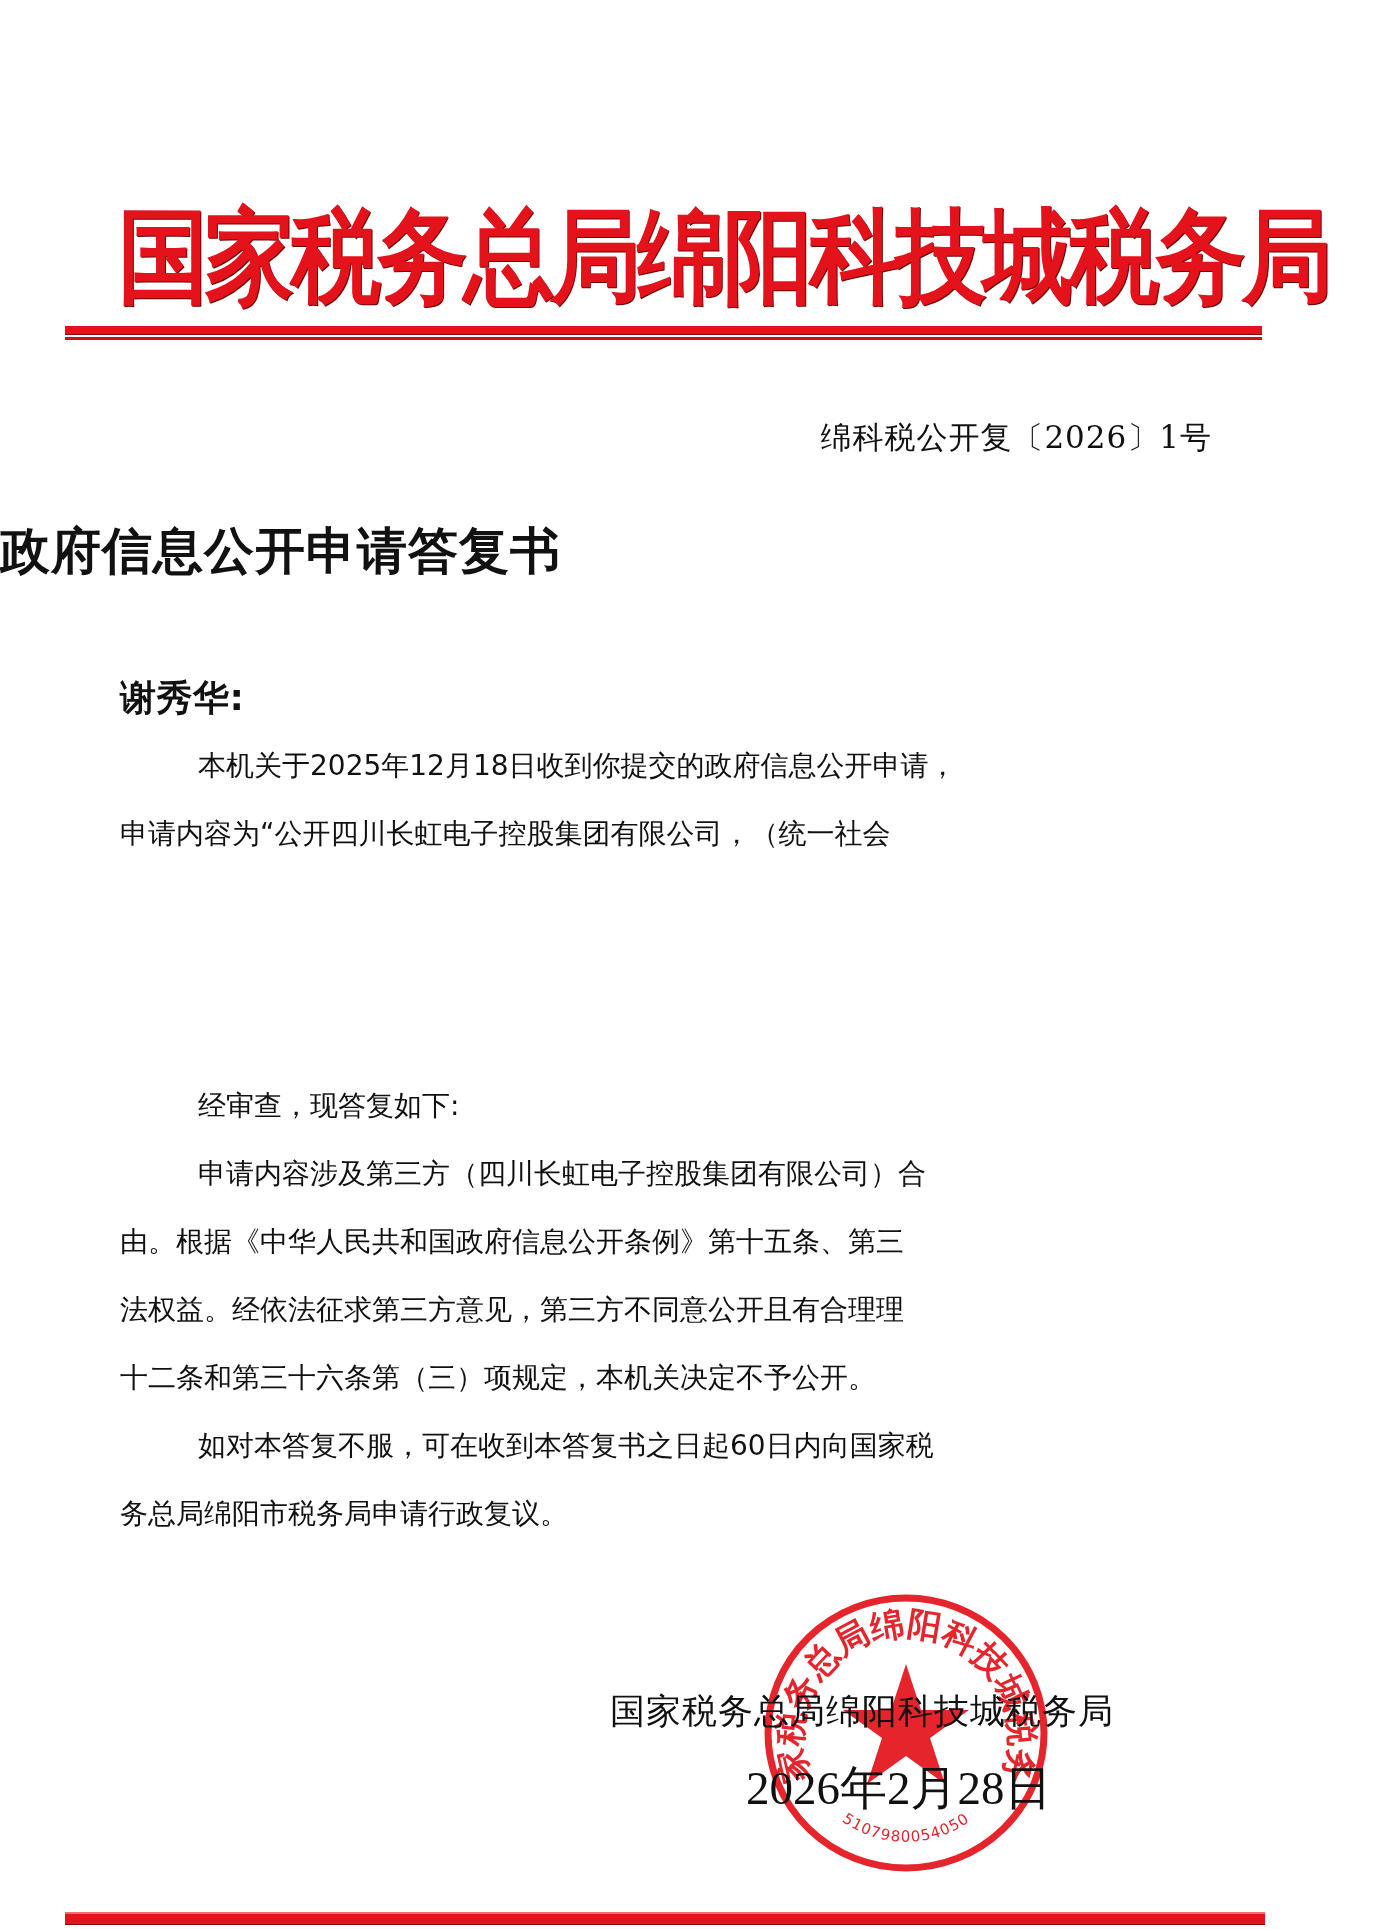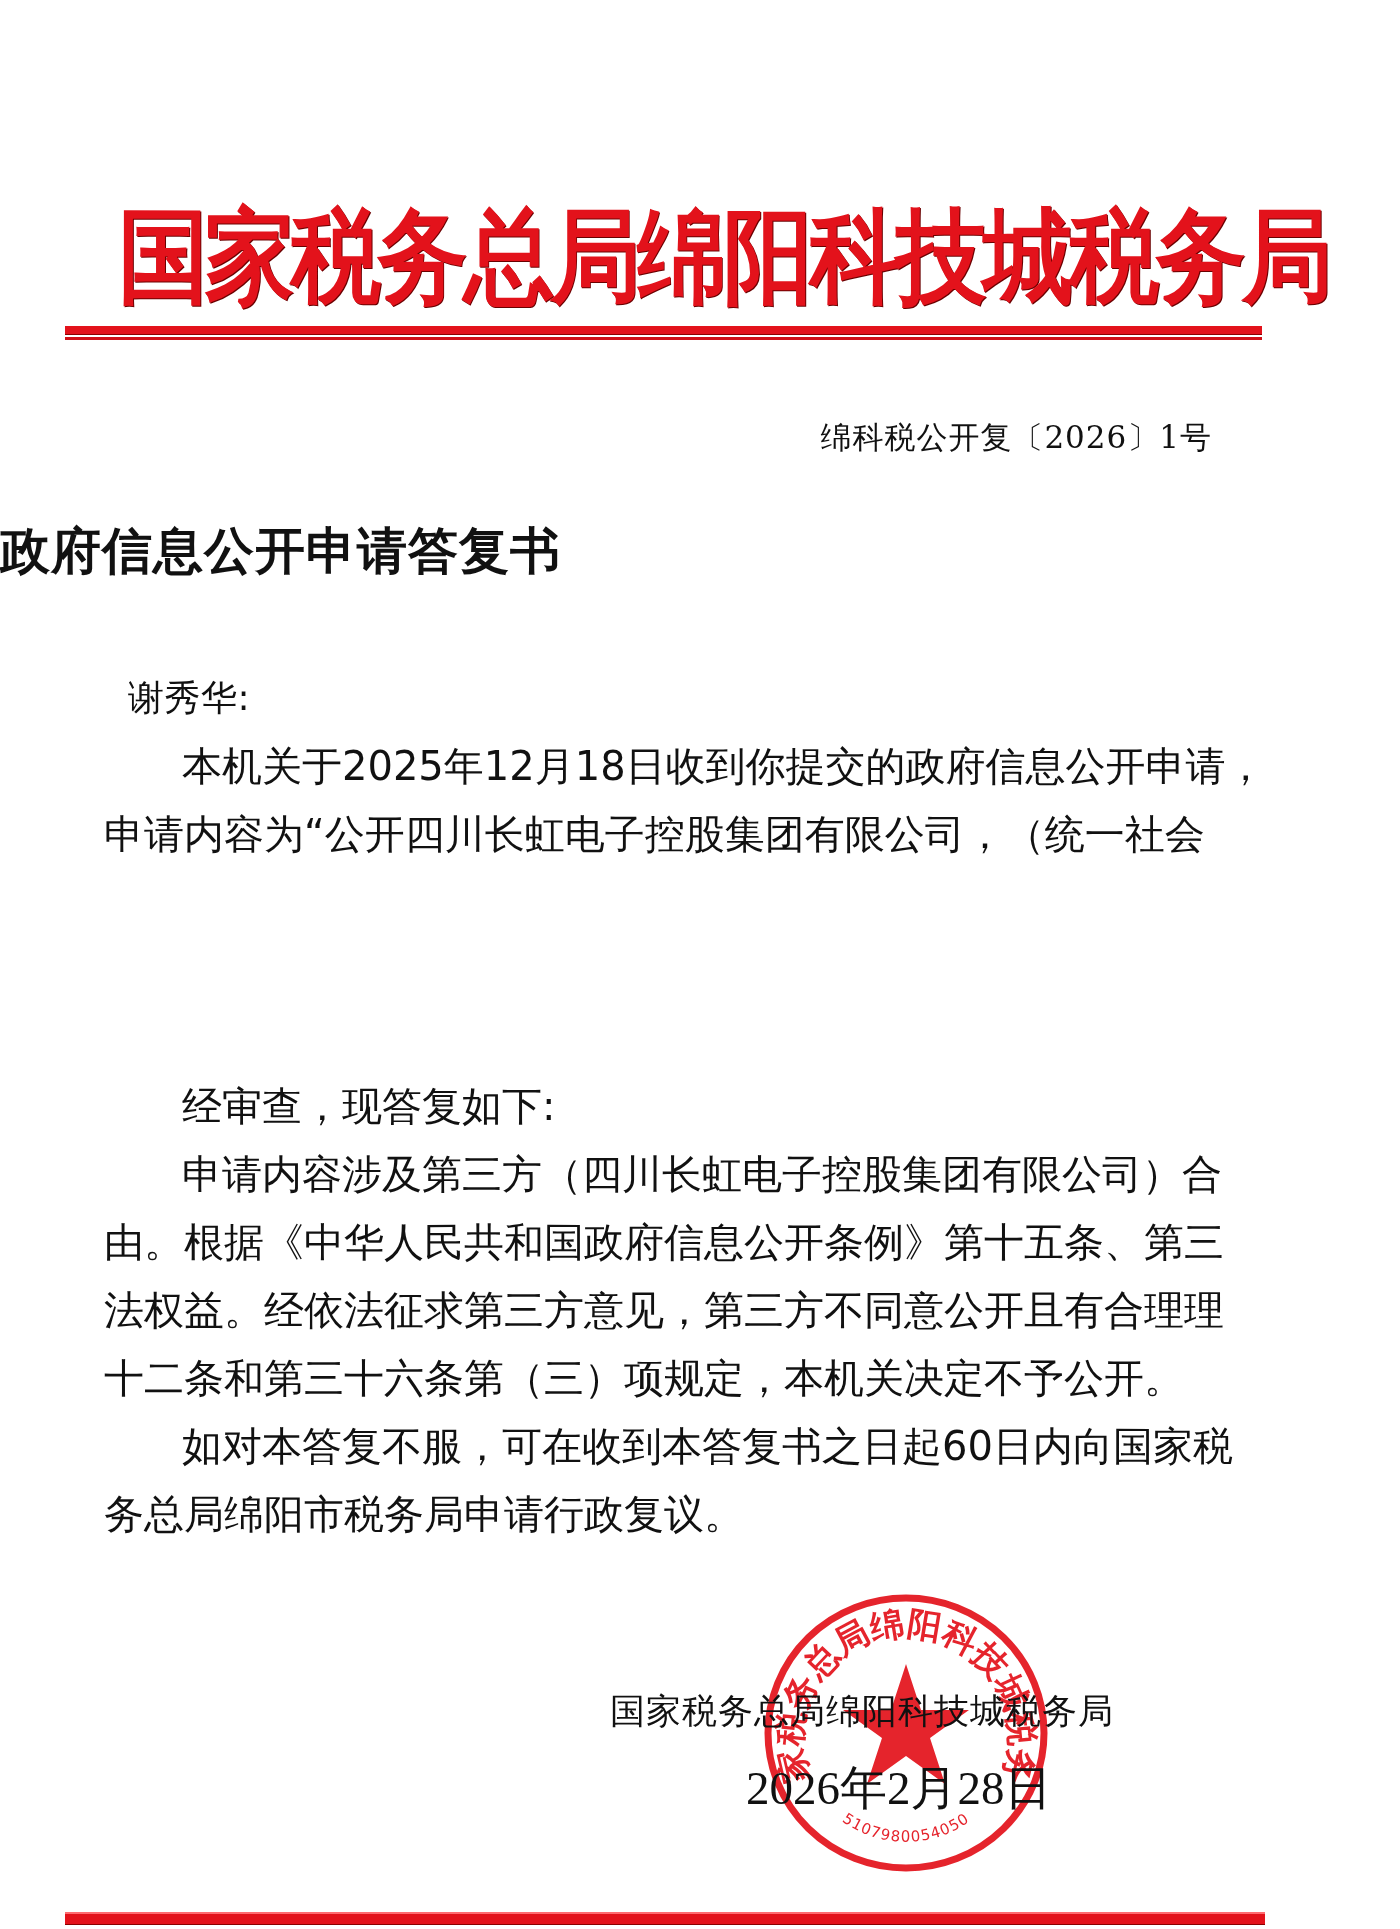--- a/index.html
+++ b/index.html
@@ -9,24 +9,24 @@
   .header-title { left: 118px; top: 196px; width: 1110px; height: 120px;
     color: #e3121b; font-family: "DejaVu Sans", "Liberation Sans", sans-serif;
     font-size: 98px; line-height: 120px; letter-spacing: -4px; white-space: nowrap;
     transform: scaleX(0.92) scaleY(1.05); transform-origin: left center;
     text-shadow: 1px 1px 0 #6a0000; font-weight: bold; }
   .rule-thick { left: 65px; width: 1197px; height: 8px; background: #e3121b; box-shadow: 0 1px 0 #8a0000; }
   .rule-thin { left: 65px; width: 1197px; height: 3px; background: #d01018; }
   .doc-number { right: 188px; top: 417px; font-size: 31px; letter-spacing: 1px; white-space: nowrap; }
   .doc-title { left: 0; right: 0; top: 518px; text-align: left; font-size: 50px; font-weight: bold;
     letter-spacing: 1px; padding-right: 80px; font-family: "DejaVu Serif", serif; }
-  .body-text { left: 128px; width: 1100px; top: 0; font-size: 36px; line-height: 68px;
-    font-family: "DejaVu Sans", "Liberation Sans", sans-serif; letter-spacing: 0.5px; }
+  .body-text { left: 120px; width: 1100px; top: 0; font-size: 36px; line-height: 68px;
+    font-family: "DejaVu Sans", "Liberation Sans", sans-serif; letter-spacing: 0.5px; font-weight: bold; }
   .salutation { top: 664px; }
-  .para { position: absolute; left: 104px; width: 1100px; font-size: 40px; line-height: 68px;
+  .para { position: absolute; left: 120px; width: 1100px; font-size: 28px; line-height: 68px;
     font-family: "DejaVu Sans", "Liberation Sans", sans-serif; text-indent: 78px;
     text-align: justify; text-align-last: left; }
   .para span.line { display: block; white-space: nowrap; }
   .sign-org { left: 610px; top: 1688px; font-size: 35px; white-space: nowrap;
     font-family: "DejaVu Sans", "Liberation Sans", sans-serif; letter-spacing: 1px; z-index: 3; }
   .sign-date { left: 746px; top: 1757px; font-size: 47px; white-space: nowrap;
     font-family: Liberation Serif, serif; z-index: 3; }
   .seal { left: 763px; top: 1592px; width: 286px; height: 282px; z-index: 2; opacity: 0.92; }
   .bottom-rule { left: 65px; top: 1912px; width: 1200px; height: 12px; background: #e3121b;
     box-shadow: inset 0 2px 0 #ff6b70, 0 1px 0 #8a0000; }

